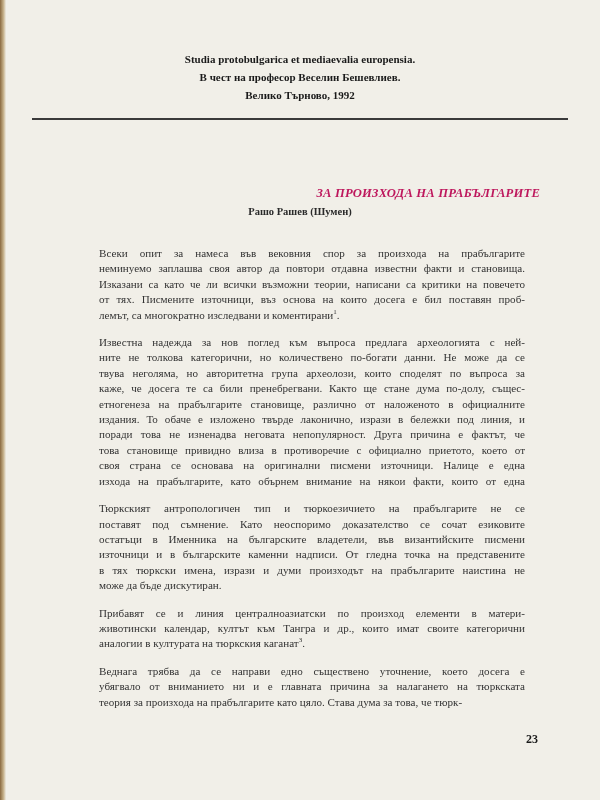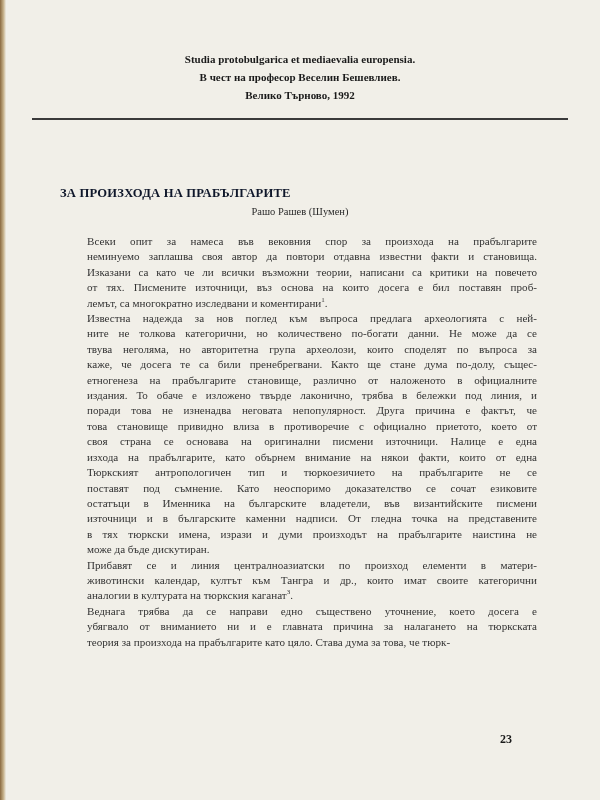--- a/index.html
+++ b/index.html
@@ -22,39 +22,40 @@
     position:absolute; left:60px; top:50px; width:480px;
     text-align:center; font-weight:bold; font-size:11px; line-height:18px;
     color:#1a1a1a;
   }
   .rule {
     position:absolute; left:32px; top:118px; width:536px; height:2px;
     background:#3a3a3a;
   }
   .title {
     position:absolute; left:60px; top:186px; width:480px;
-    text-align:left; font-weight:bold; font-size:12.6px; letter-spacing:0.2px;
-    color:#0f172a;
+    text-align:right; font-weight:bold; font-size:12.6px; letter-spacing:0.2px;
+    color:#be185d;
+    font-style:italic;
   }
   .author {
     position:absolute; left:60px; top:206px; width:480px;
-    text-align:center; font-weight:normal; font-size:10.5px;
+    text-align:center; font-weight:bold; font-size:10.5px;
     color:#2a2a2a;
   }
   .body {
     position:absolute; left:65px; top:234px; width:472px;
     font-size:11.1px; line-height:15.4px; text-align:justify;
     color:#333;
   }
-  .body p { margin:0; text-indent:22px; }
+  .body p { margin:12px; text-indent:22px; }
   .body .line { display:block; text-align:justify; text-align-last:justify; white-space:nowrap; }
   .body .line.last { text-align-last:left; }
   sup { font-size:7px; line-height:0; }
   .pagenum {
-    position:absolute; left:500px; top:732px; width:38px; 
+    position:absolute; left:500px; top:732px; width:38px; text-align:right;
     font-weight:bold; font-size:12px; color:#1a1a1a;
   }
 </style>
 </head>
 <body>
 
 <div class="page">
   <div class="spine"></div>
 
   <div class="header">
@@ -74,21 +75,21 @@
         <span class="line">Изказани са като че ли всички възможни теории, написани са критики на повечето</span>
         <span class="line">от тях. Писмените източници, въз основа на които досега е бил поставян проб-</span>
         <span class="line last">лемът, са многократно изследвани и коментирани<sup>1</sup>.</span>
       </p>
       <p>
         <span class="line" style="text-indent: 22px;">Известна надежда за нов поглед към въпроса предлага археологията с ней-</span>
         <span class="line">ните не толкова категорични, но количествено по-богати данни. Не може да се</span>
         <span class="line">твува неголяма, но авторитетна група археолози, които споделят по въпроса за</span>
         <span class="line">каже, че досега те са били пренебрегвани. Както ще стане дума по-долу, същес-</span>
         <span class="line">етногенеза на прабългарите становище, различно от наложеното в официалните</span>
-        <span class="line">издания. То обаче е изложено твърде лаконично, трябва в бележки под линия, и</span>
+        <span class="line">издания. То обаче е изложено твърде лаконично, изрази в бележки под линия, и</span>
         <span class="line">поради това не изненадва неговата непопулярност. Друга причина е фактът, че</span>
         <span class="line">това становище привидно влиза в противоречие с официално приетото, което от</span>
         <span class="line">своя страна се основава на оригинални писмени източници. Налице е една</span>
         <span class="line">изхода на прабългарите, като обърнем внимание на някои факти, които от една</span>
       </p>
       <p>
         <span class="line" style="text-indent: 22px;">Тюркският антропологичен тип и тюркоезичието на прабългарите не се</span>
         <span class="line">поставят под съмнение. Като неоспоримо доказателство се сочат езиковите</span>
         <span class="line">остатъци в Именника на българските владетели, във византийските писмени</span>
         <span class="line">източници и в българските каменни надписи. От гледна точка на представените</span>

